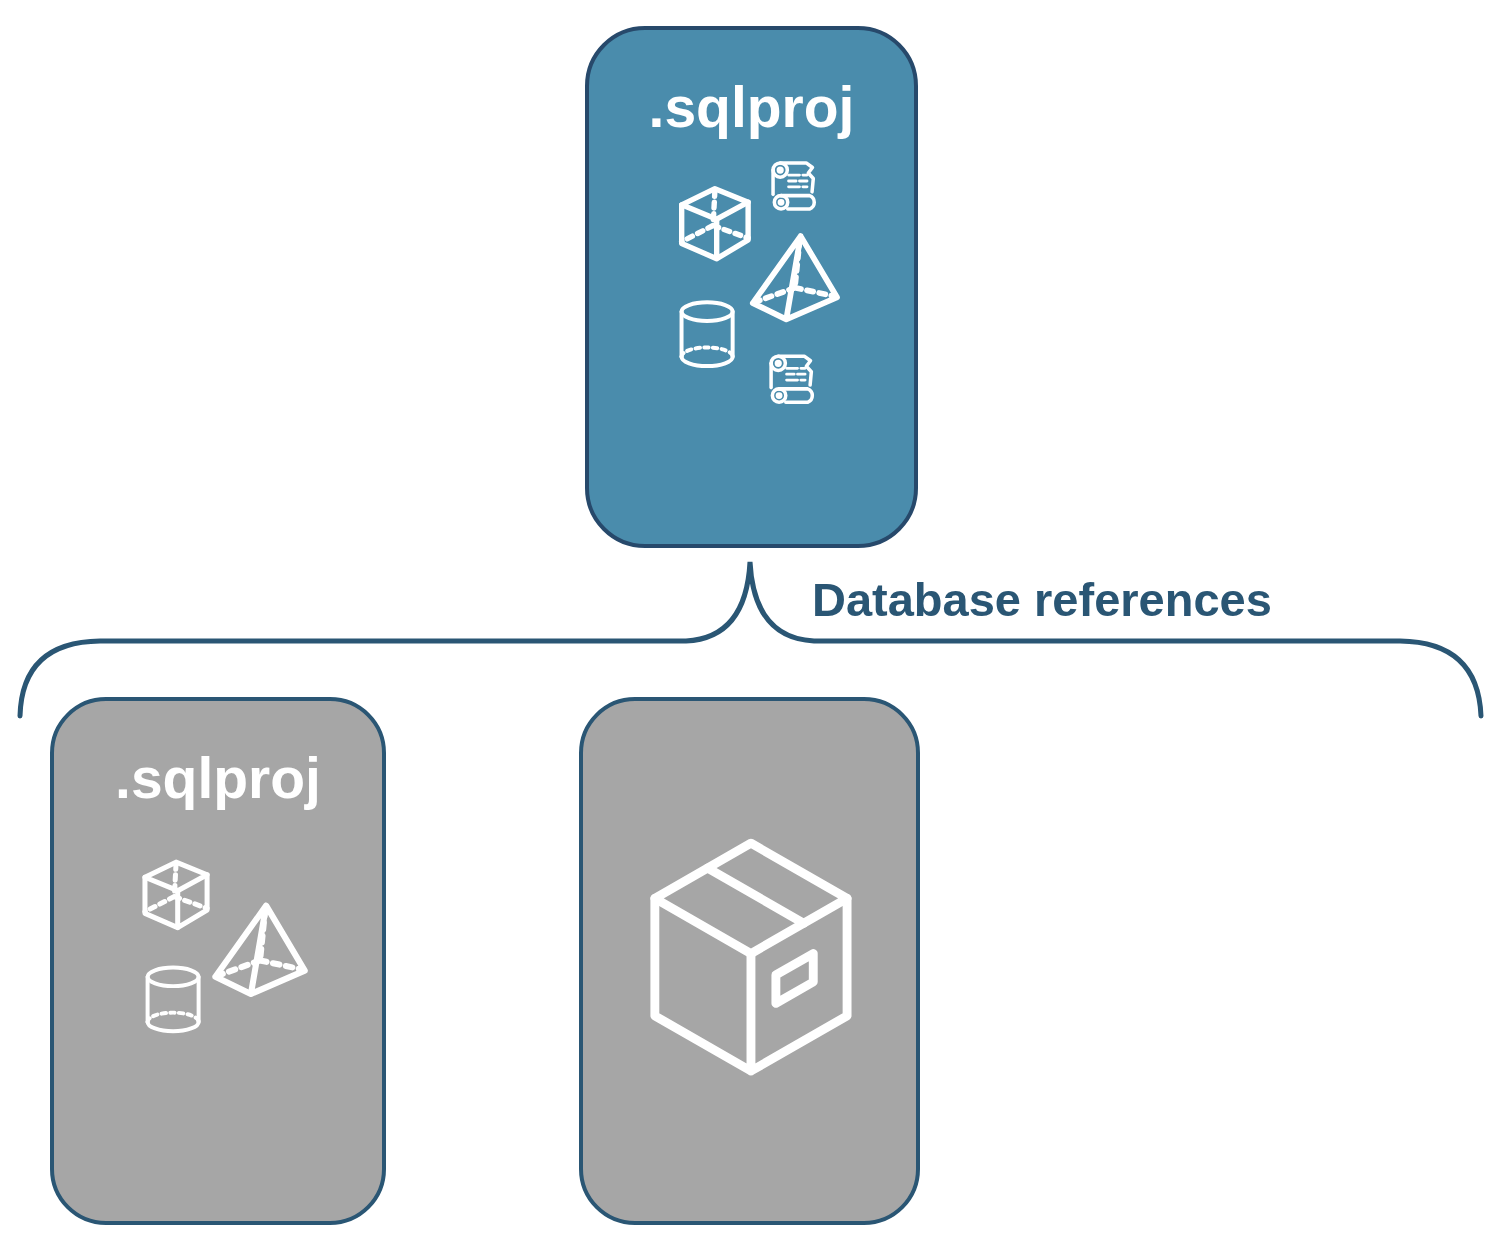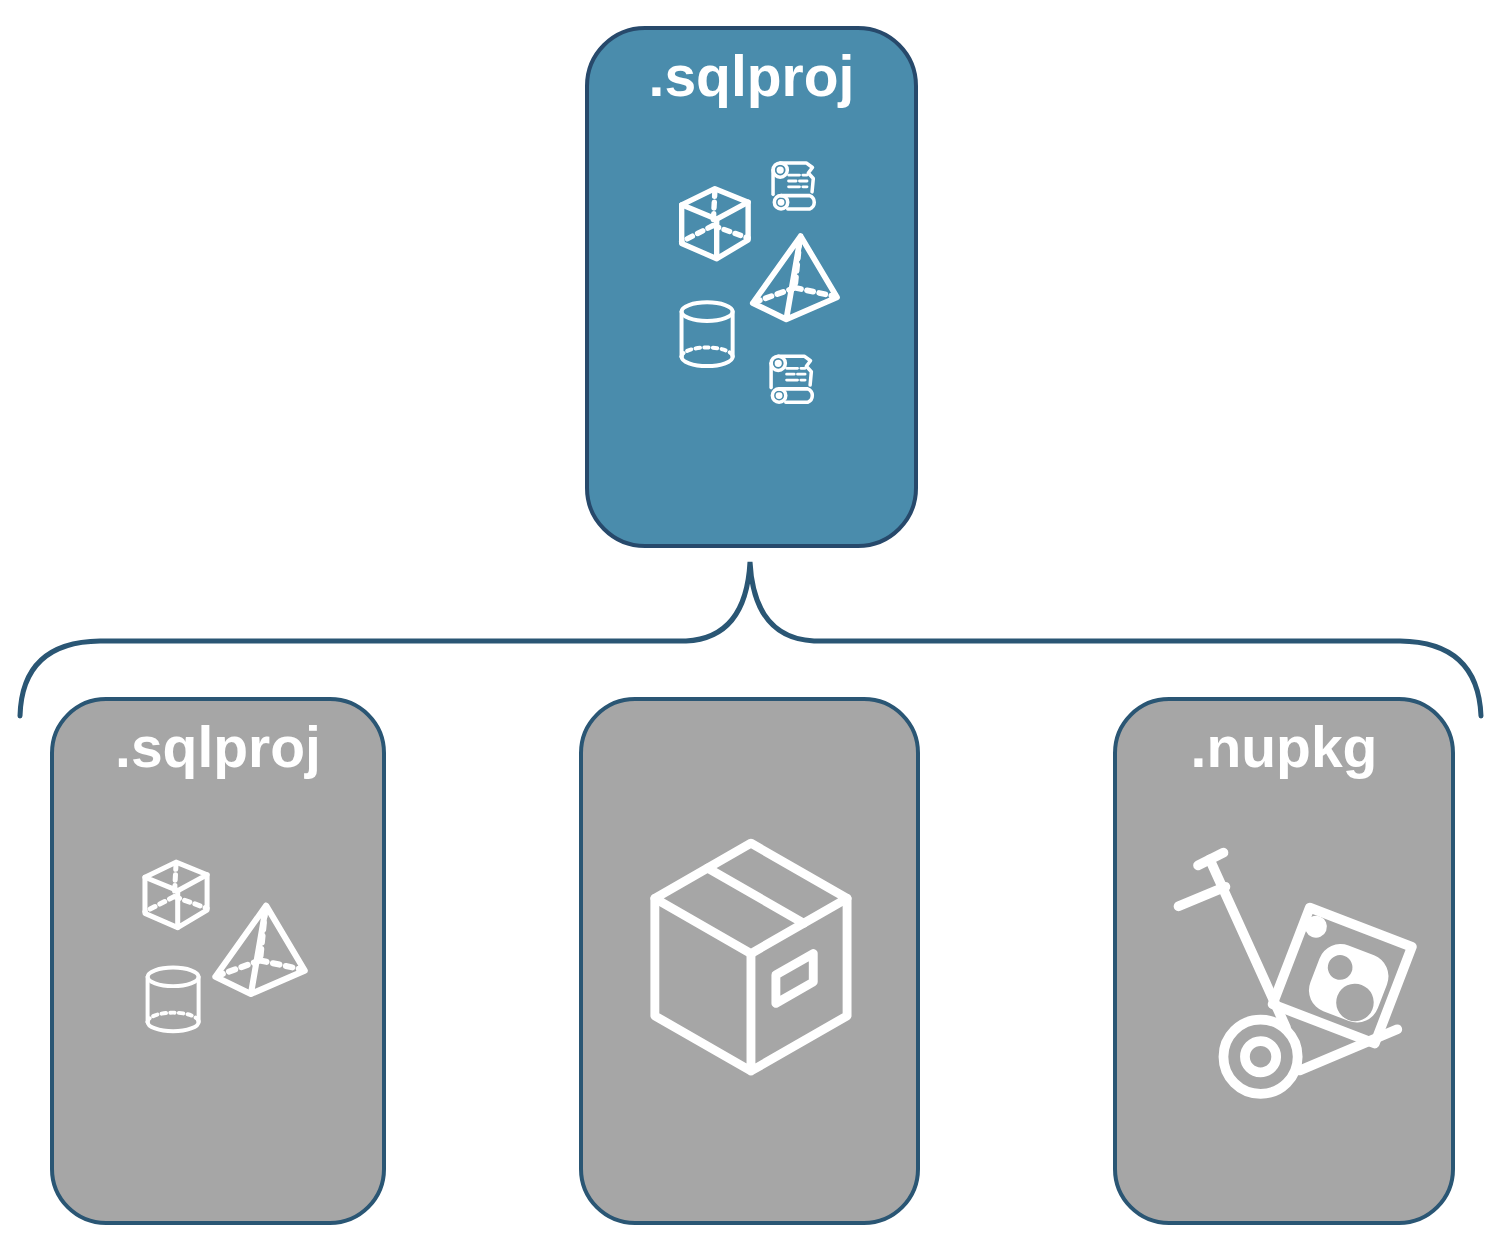--- a/index.html
+++ b/index.html
@@ -16,21 +16,21 @@
     background:#4A8CAC; border-radius:60px; border-color:#27496B;
   }
   .node-child {
     top:697px; height:528px; background:#A6A6A6; border-radius:56px;
   }
   .node-child.c0 { left:50px;   width:336px; }
   .node-child.c1 { left:579px;  width:341px; }
   .node-child.c2 { left:1113px; width:342px; }
   .node-label {
     color:#ffffff; font-weight:bold; font-size:57px; line-height:1.1;
-    margin-top:15px; letter-spacing:0px; user-select:none;
+    margin-top:46px; letter-spacing:0px; user-select:none;
   }
   .icons-layer { position:absolute; left:0; top:0; width:100%; height:100%; }
   .brace-layer { position:absolute; left:0; top:0; width:1500px; height:1250px; pointer-events:none; }
   .connector-label {
     position:absolute; left:812px; top:572px;
     color:#2A5674; font-weight:bold; font-size:47px; white-space:nowrap;
   }
   .defs-holder { position:absolute; width:0; height:0; overflow:hidden; }
 </style>
 </head>
@@ -109,36 +109,31 @@
       <use href="#sym-pyramid" x="158" y="202" width="102" height="98"></use>
       <use href="#sym-cylinder" x="87" y="271" width="68" height="78"></use>
       <use href="#sym-scroll" x="181" y="328" width="55" height="55"></use>
     </svg>
   </div>
 
   <svg class="brace-layer" viewBox="0 0 1500 1250">
     <path d="M20 716 Q22 642 100 641 L686 641 Q746 638 750 562 Q754 638 814 641 L1400 641 Q1478 642 1481 716" fill="none" stroke="#2A5674" stroke-width="5" stroke-linecap="round"></path>
   </svg>
 
+  <div class="connector-label">Database references</div>
 
   <div class="node node-child c0">
     <div class="node-label">.sqlproj</div>
     <svg class="icons-layer" viewBox="0 0 336 528">
       <use href="#sym-cube" x="82" y="155" width="86" height="86"></use>
       <use href="#sym-pyramid" x="157" y="200" width="104" height="104"></use>
       <use href="#sym-cylinder" x="88" y="266" width="68" height="76"></use>
     </svg>
   </div>
 
   <div class="node node-child c1">
     <svg class="icons-layer" viewBox="0 0 341 528">
       <use href="#sym-package" x="59" y="130" width="226" height="260"></use>
     </svg>
   </div>
 
-  <div class="node node-child c2">
-    <div class="node-label">.nupkg</div>
-    <svg class="icons-layer" viewBox="0 0 342 528">
-      <use href="#sym-dolly" x="55" y="146" width="260" height="260"></use>
-    </svg>
-  </div>
 
 </div>
 
 </body></html>

